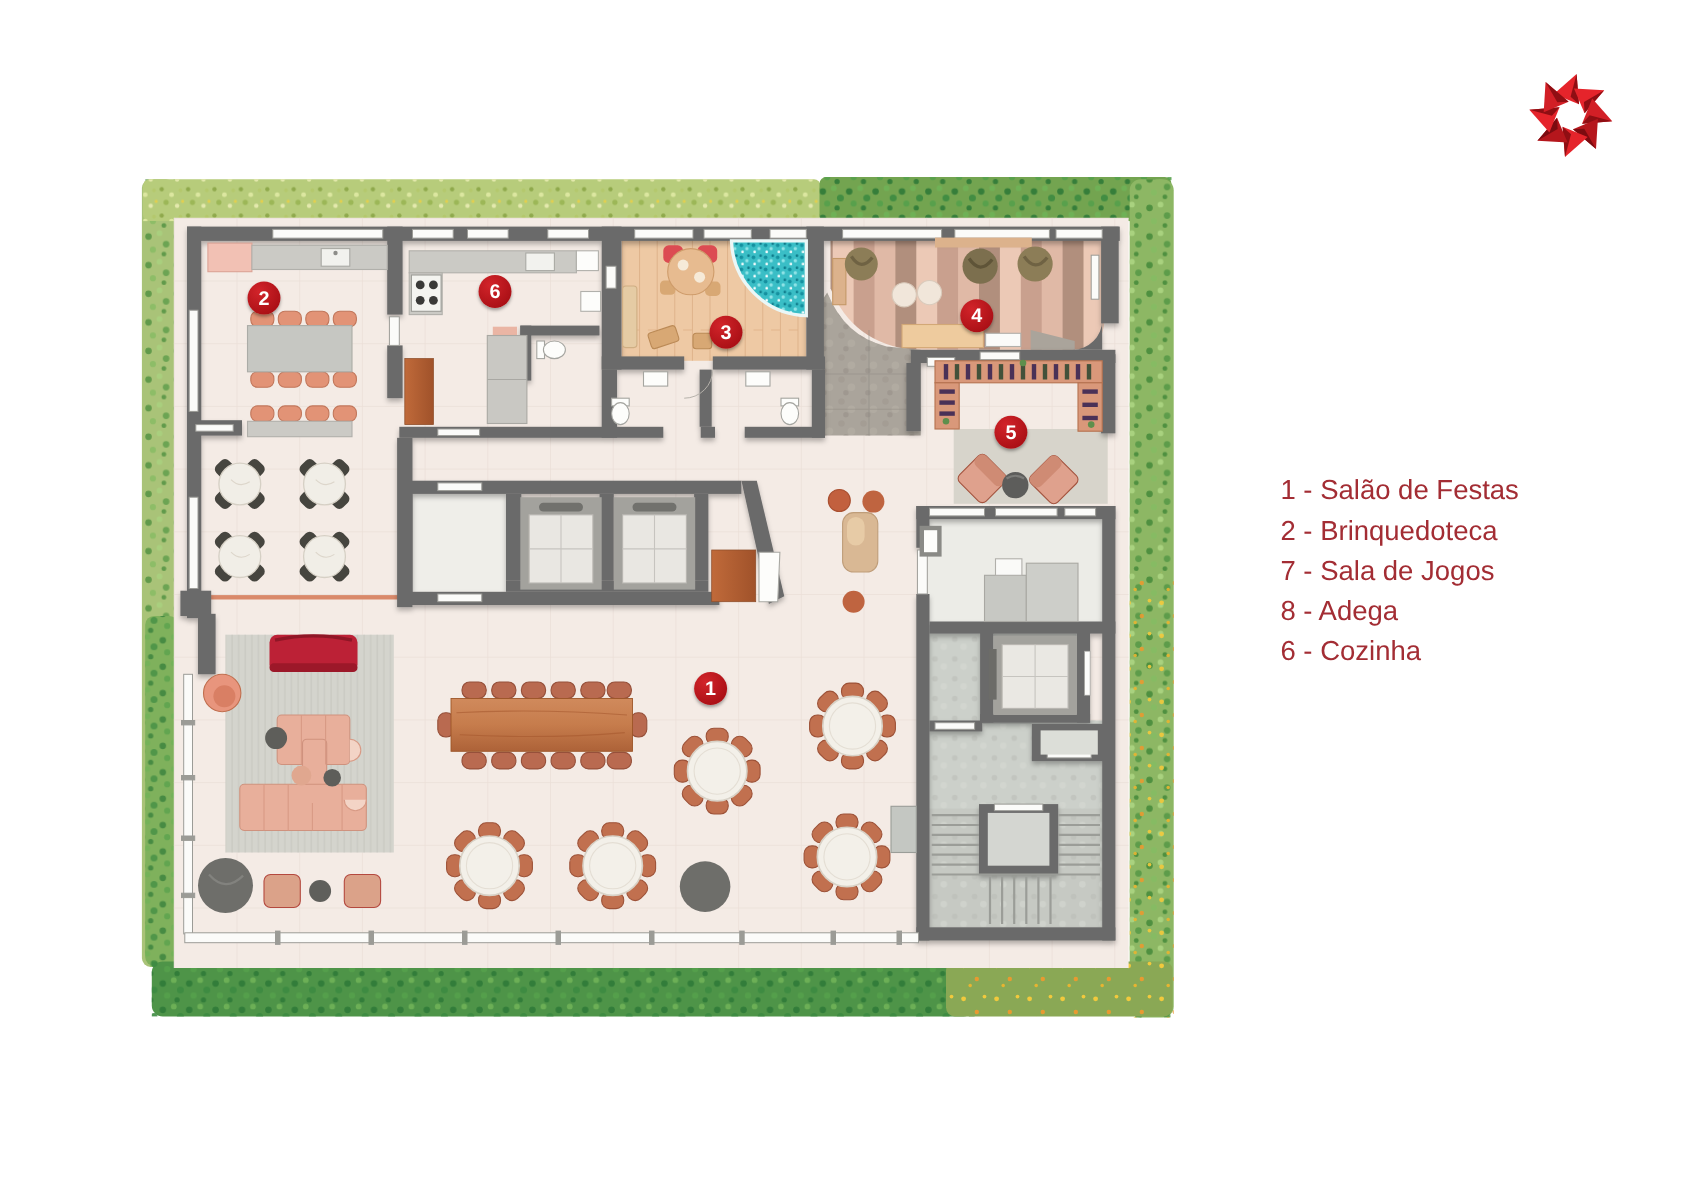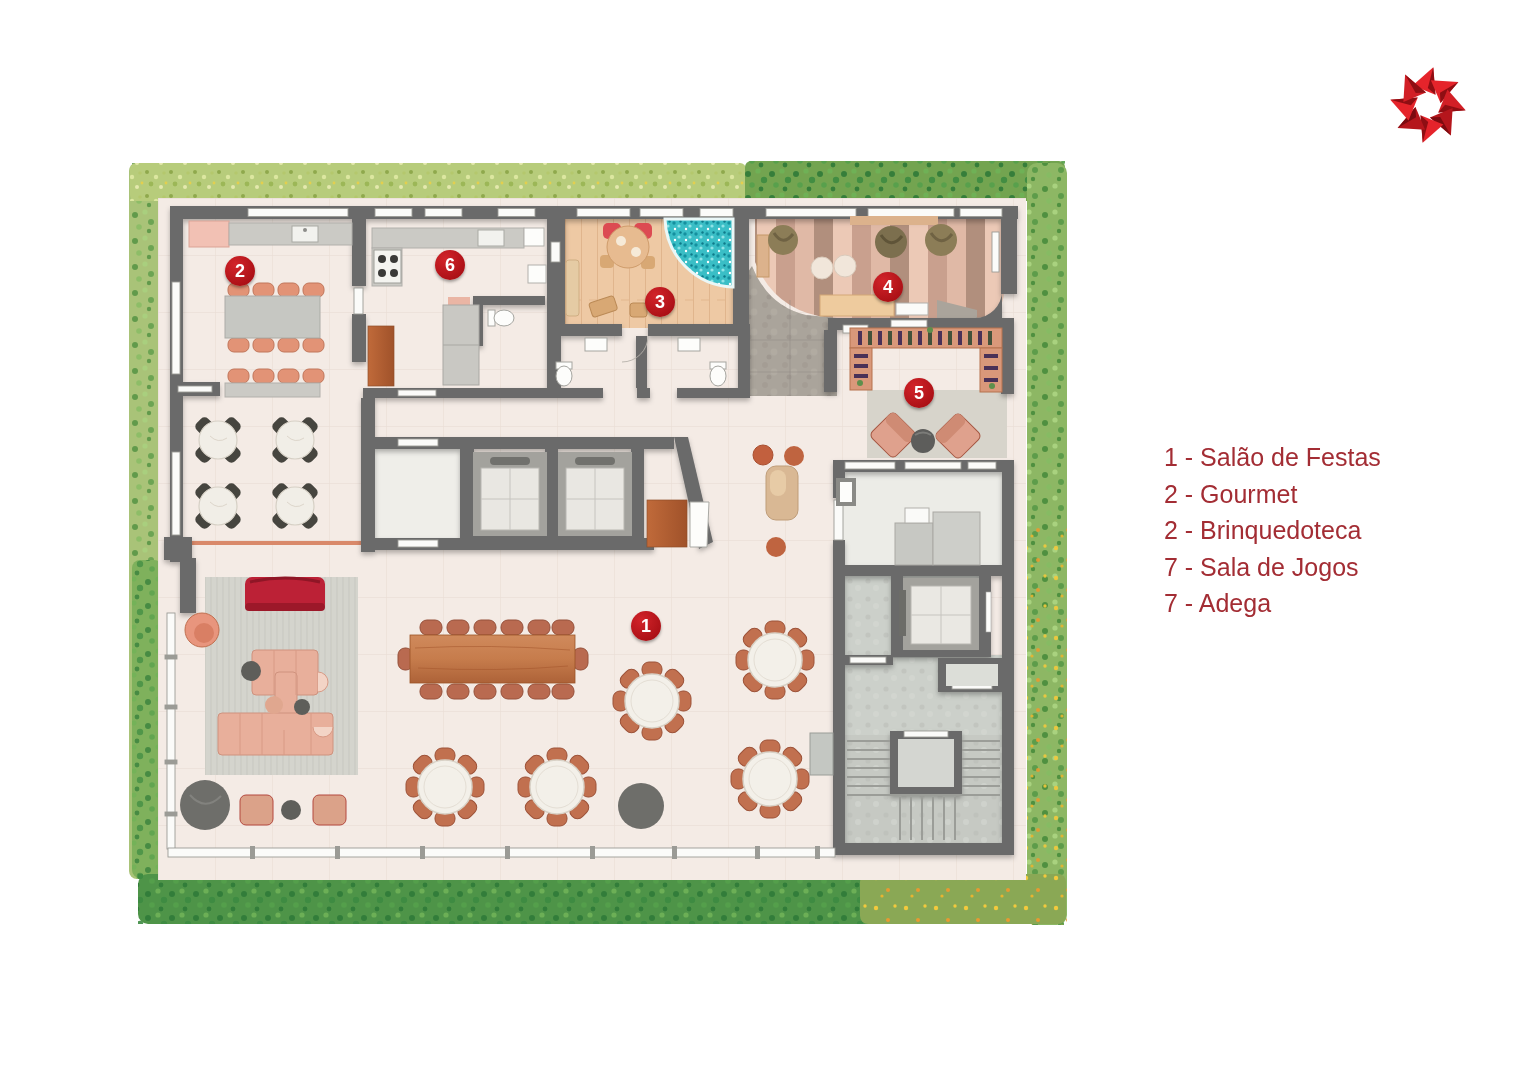--- a/index.html
+++ b/index.html
@@ -3,21 +3,21 @@
 <meta charset="utf-8">
 <style>
   html,body{margin:0;padding:0;background:#ffffff;}
   .page{position:relative;width:1528px;height:1080px;background:#ffffff;overflow:hidden;
         font-family:"Liberation Sans",sans-serif;}
   .plan-svg{position:absolute;left:0;top:0;}
   .marker{position:absolute;width:30px;height:30px;border-radius:50%;
           background:radial-gradient(circle at 35% 30%,#d2242a,#ab1016 75%);
           color:#ffffff;font-weight:700;font-size:18px;line-height:30px;text-align:center;
           box-shadow:0 2px 3px rgba(0,0,0,.35);}
-  .legend{position:absolute;left:1164px;top:439px;}
+  .legend{position:absolute;left:1164px;top:428px;}
   .legend-item{font-size:25px;line-height:36.5px;color:#a32d34;white-space:nowrap;}
   .logo{position:absolute;left:1384px;top:58px;width:88px;height:94px;}
 </style>
 </head>
 <body>
 
 <div class="page">
 
 <svg class="plan-svg" width="1528" height="1080" viewBox="0 0 1528 1080">
   <defs>
@@ -539,24 +539,24 @@
 
 <div class="marker" style="left:631px;top:611px">1</div>
 <div class="marker" style="left:225px;top:256px">2</div>
 <div class="marker" style="left:645px;top:287px">3</div>
 <div class="marker" style="left:873px;top:272px">4</div>
 <div class="marker" style="left:904px;top:378px">5</div>
 <div class="marker" style="left:435px;top:250px">6</div>
 
 <div class="legend">
   <div class="legend-item">1 - Salão de Festas</div>
-  <div class="legend-item">2 - Gourmet</div>
   <div class="legend-item">2 - Brinquedoteca</div>
   <div class="legend-item">7 - Sala de Jogos</div>
-  <div class="legend-item">7 - Adega</div>
+  <div class="legend-item">8 - Adega</div>
+  <div class="legend-item">6 - Cozinha</div>
 </div>
 
 <svg class="logo" viewBox="-50 -50 100 100">
   <g>
     <g transform="rotate(0)">
           <g transform="translate(0,-28) rotate(22)">
             <polygon points="0,-16 14,12 -14,12" fill="#e5242b"></polygon>
             <polygon points="0,-16 14,12 3,8" fill="#8f0e13"></polygon>
           </g>
         </g>

